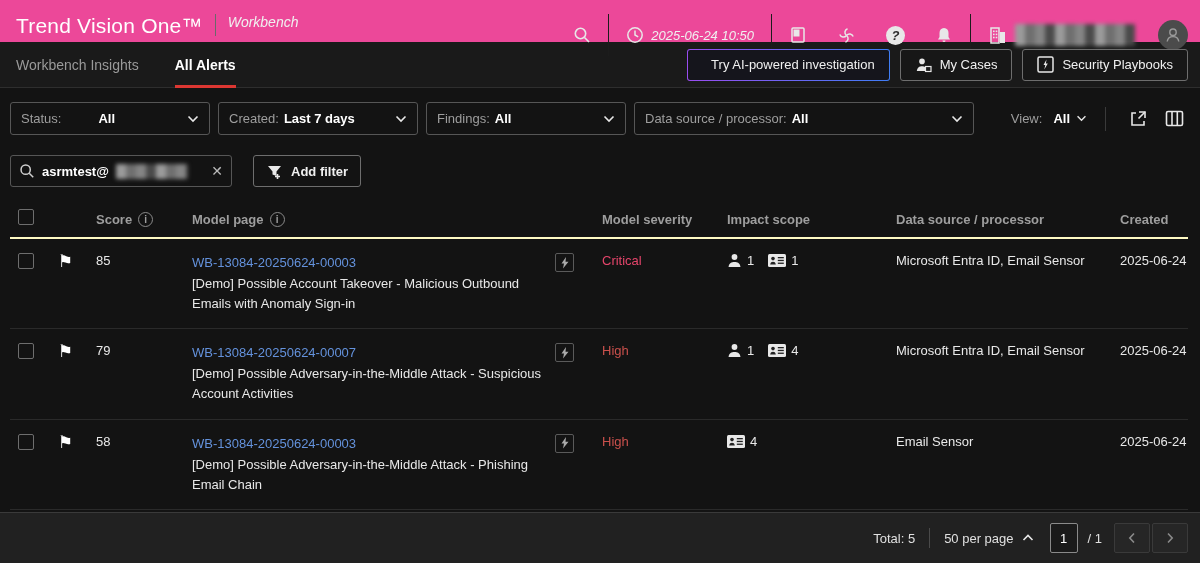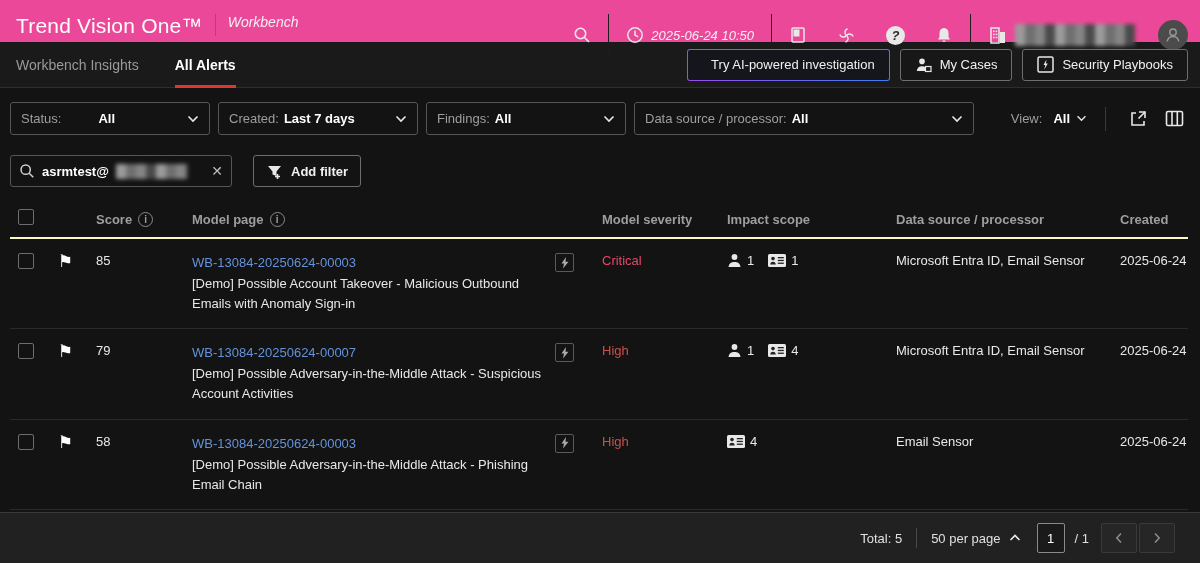--- a/index.html
+++ b/index.html
@@ -79,21 +79,21 @@
   .bolt-box { width:19px; height:19px; border:1px solid #5a5a5a; border-radius:2px; display:flex;
     align-items:center; justify-content:center; cursor:pointer; }
   .severity { font-size:13px; }
   .impact { display:flex; align-items:flex-start; gap:14px; font-size:13px; }
   .imp-group { display:flex; align-items:center; gap:5px; }
   .source, .created-cell { font-size:13px; color:#e8e8e8; white-space:nowrap; overflow:hidden; }
 
   
   .footer { position:absolute; left:0; right:0; bottom:0; height:51px; background:#212121;
     border-top:1px solid #3a3a3a; display:flex; align-items:center; justify-content:flex-end;
-    padding-right:25px; font-size:13px; color:#e0e0e0; }
+    padding-right:12px; font-size:13px; color:#e0e0e0; }
   .foot-sep { width:1px; height:20px; background:#4a4a4a; margin:0 14px; }
   .perpage { display:flex; align-items:center; gap:8px; cursor:pointer; }
   .page-input { width:28px; height:30px; background:#1a1a1a; border:1px solid #8a8a8a; border-radius:2px;
     color:#fff; text-align:center; font-size:13px; margin-left:16px; }
   .page-of { margin:0 10px 0 10px; }
   .pg-btn { width:36px; height:30px; background:#262626; border:1px solid #3a3a3a; border-radius:2px;
     display:flex; align-items:center; justify-content:center; margin-left:2px; cursor:pointer; }
   .pg-btn:first-of-type{ margin-left:6px; }
 </style>
 </head>

